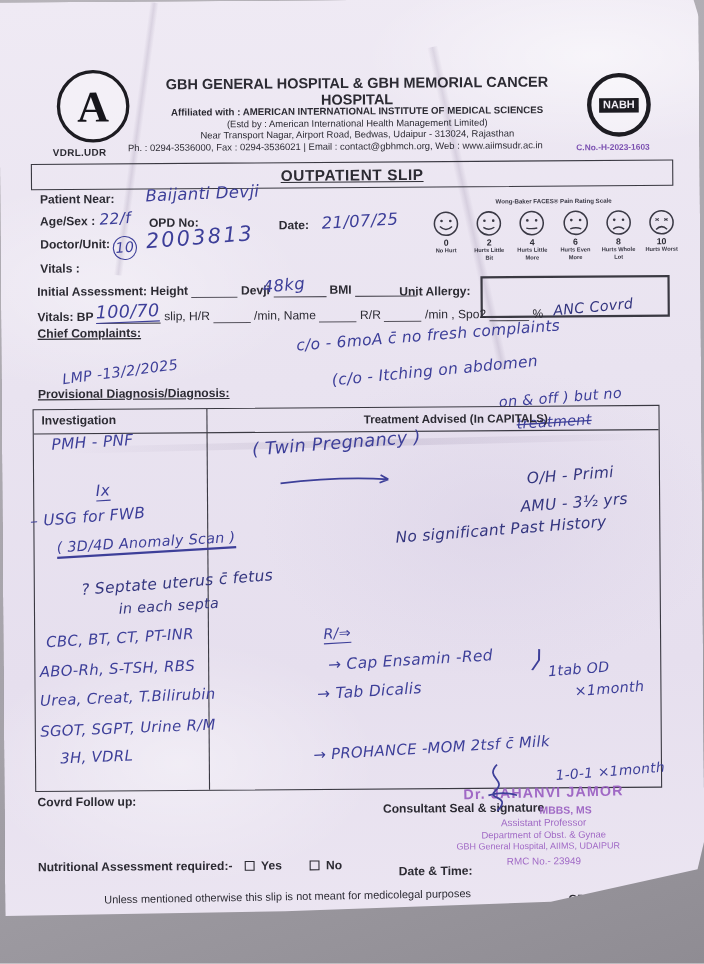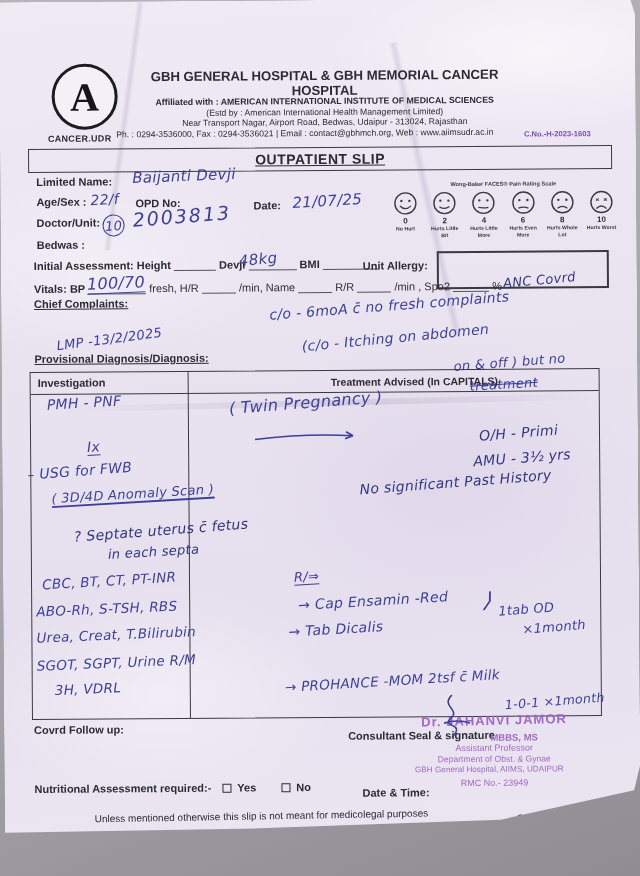--- a/index.html
+++ b/index.html
@@ -69,48 +69,51 @@
 <div id="stage">
   <div id="paper">
 
     <div class="crease" style="left:120px;top:0;width:8px;height:250px;transform:rotate(8deg);"></div>
     <div class="crease" style="left:420px;top:40px;width:10px;height:300px;transform:rotate(-12deg);"></div>
     <div class="crease" style="left:60px;top:400px;width:540px;height:6px;transform:rotate(-1deg);"></div>
 
     <div class="logo-circle" style="left:52px;top:62px;width:66px;height:66px;">
       <span class="b" style="font-size:40px;color:#16151b;font-family:'Liberation Serif',serif;">A</span>
     </div>
-    <div class="abs print b" style="left:48px;top:132px;font-size:9px;letter-spacing:.3px;">CANCER.UDR</div>
-
+    <div class="abs print b" style="left:48px;top:132px;font-size:9px;letter-spacing:.3px;">VDRL.UDR</div>
+
+    <div class="logo-circle" style="left:534px;top:68px;width:58px;height:58px;border-width:4px;">
+      <span class="b" style="font-size:10px;background:#1d1c22;color:#f2eef6;padding:1px 4px;">NABH</span>
+    </div>
     <div class="abs b" style="left:524px;top:131px;font-size:7.6px;color:#7a4fb0;">C.No.-H-2023-1603</div>
 
     <div class="abs print b" style="left:120px;top:68px;width:410px;text-align:center;font-size:13.2px;line-height:1.15;">GBH GENERAL HOSPITAL &amp; GBH MEMORIAL CANCER HOSPITAL</div>
     <div class="abs print b" style="left:120px;top:96px;width:410px;text-align:center;font-size:8.8px;">Affiliated with : AMERICAN INTERNATIONAL INSTITUTE OF MEDICAL SCIENCES</div>
     <div class="abs print" style="left:120px;top:107px;width:410px;text-align:center;font-size:8.6px;">(Estd by : American International Health Management Limited)</div>
     <div class="abs print" style="left:120px;top:117px;width:410px;text-align:center;font-size:8.6px;">Near Transport Nagar, Airport Road, Bedwas, Udaipur - 313024, Rajasthan</div>
     <div class="abs print" style="left:80px;top:128px;width:450px;text-align:center;font-size:8.6px;">Ph. : 0294-3536000, Fax : 0294-3536021 | Email : contact@gbhmch.org, Web : www.aiimsudr.ac.in</div>
 
     <div class="titlebox">
       <span class="print b u" style="font-size:14px;letter-spacing:.5px;">OUTPATIENT SLIP</span>
     </div>
 
-    <div class="abs print b" style="left:36px;top:174px;font-size:11px;">Limited Name:</div>
+    <div class="abs print b" style="left:36px;top:174px;font-size:11px;">Patient Near:</div>
     <div class="hw" style="left:132px;top:166px;font-size:15px;transform:rotate(-2deg);">Baijanti Devji</div>
 
     <div class="abs print b" style="left:36px;top:194px;font-size:11px;">Age/Sex :</div>
     <div class="hw" style="left:90px;top:190px;font-size:14px;transform:rotate(-3deg);">22/f</div>
     <div class="abs print b" style="left:135px;top:196px;font-size:11px;">OPD No:</div>
     <div class="hw" style="left:132px;top:204px;font-size:19px;letter-spacing:2px;transform:rotate(-4deg);">2003813</div>
     <div class="abs print b" style="left:253px;top:199px;font-size:11px;">Date:</div>
     <div class="hw" style="left:292px;top:192px;font-size:15px;transform:rotate(-3deg);">21/07/25</div>
 
     <div class="abs print b" style="left:36px;top:215px;font-size:11px;">Doctor/Unit:</div>
     <div class="hw" style="left:102px;top:213px;font-size:13px;border:1.8px solid #3d3f99;border-radius:50%;width:22px;height:22px;display:flex;align-items:center;justify-content:center;transform:rotate(-4deg);">10</div>
 
-    <div class="abs print b" style="left:36px;top:237px;font-size:11px;">Bedwas   :</div>
+    <div class="abs print b" style="left:36px;top:237px;font-size:11px;">Vitals   :</div>
 
     <div id="pain">
       <div class="ptitle">Wong-Baker FACES® Pain Rating Scale</div>
       <div class="faces">
         <div class="face">
           <svg width="26" height="26" viewBox="0 0 26 26" style="margin:0 auto;">
             <circle cx="13" cy="13" r="10.5" fill="none" stroke="#3a3945" stroke-width="1.4"></circle>
             <circle cx="9" cy="10.5" r="1.2" fill="#3a3945"></circle>
               <circle cx="17" cy="10.5" r="1.2" fill="#3a3945"></circle>
             <path d="M7.5 15.5 Q13 21 18.5 15.5" fill="none" stroke="#3a3945" stroke-width="1.3"></path>
@@ -178,21 +181,21 @@
       <span class="b">BMI</span>
       <span class="blank" style="width:56px;"></span>
     </div>
     <div class="hw" style="left:238px;top:250px;font-size:15px;transform:rotate(-5deg);">48kg</div>
     <div class="abs print b" style="left:362px;top:260px;font-size:11px;">Unit Allergy:</div>
     <div class="abs" style="left:436px;top:252px;width:172px;height:38px;border:2px solid #3a3942;transform:rotate(-1dedeg);"></div>
 
     <div class="abs print" style="left:33px;top:281px;font-size:11px;">
       <span class="b">Vitals: BP</span>
       <span class="blank" style="width:58px;"></span>
-      <span>fresh,  H/R</span>
+      <span>slip,  H/R</span>
       <span class="blank" style="width:34px;"></span>
       <span>/min,  Name</span>
       <span class="blank" style="width:34px;"></span>
       <span>R/R</span>
       <span class="blank" style="width:34px;"></span>
       <span>/min ,  Spo2</span>
       <span class="blank" style="width:36px;"></span>
       <span>%</span>
     </div>
     <div class="hw" style="left:86px;top:272px;font-size:16px;transform:rotate(-2deg);border-bottom:1.5px solid #3d3f99;">100/70</div>

